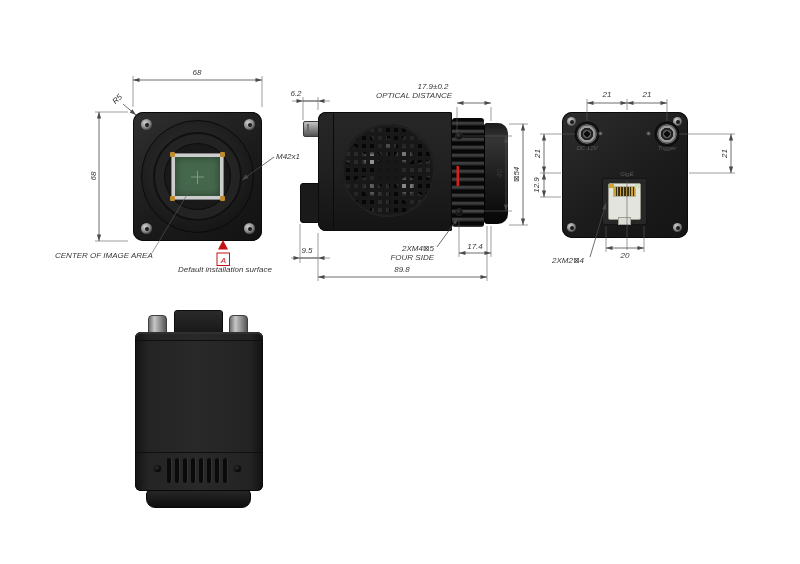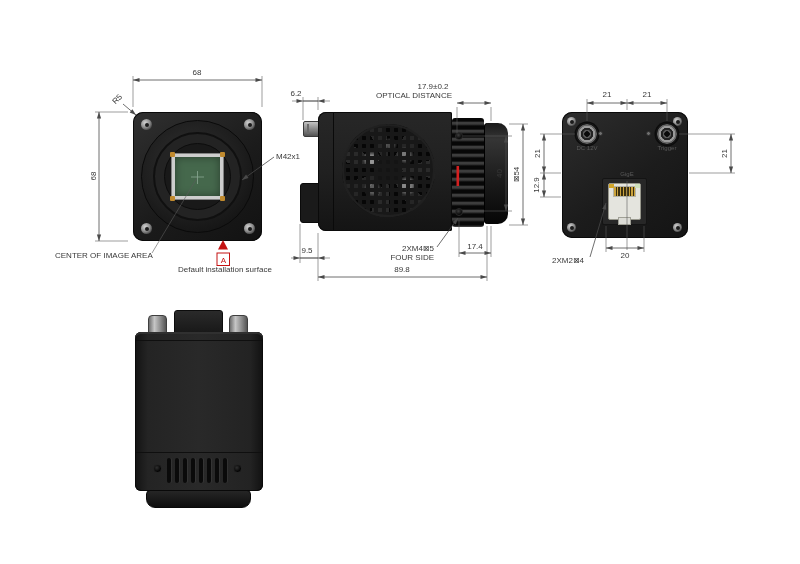--- a/index.html
+++ b/index.html
@@ -1,17 +1,17 @@
 <!DOCTYPE html>
 <html><head>
 <meta charset="utf-8">
 <style>
   * { margin:0; padding:0; box-sizing:border-box; }
   body { background:#fff; font-family:"Liberation Sans", sans-serif; }
-  .stage { position:relative; width:800px; height:564px; background:#ffffff; overflow:hidden; }
+  .stage { position:relative; width:800px; height:564px; background:#ffffff; overflow:hidden;font-style:italic; }
   .abs { position:absolute; }
 
   
   .screw { position:absolute; width:11px; height:11px; border-radius:50%;
     background: radial-gradient(circle at 38% 35%, #d2d2d2, #909090 45%, #4a4a4a 75%, #333); }
   .screw::after { content:""; position:absolute; left:3.5px; top:3.5px; width:4px; height:4px;
     border-radius:50%; background:#1b1b1b; }
   .screw.sm { width:9px; height:9px; }
   .screw.sm::after { left:2.8px; top:2.8px; }
 

